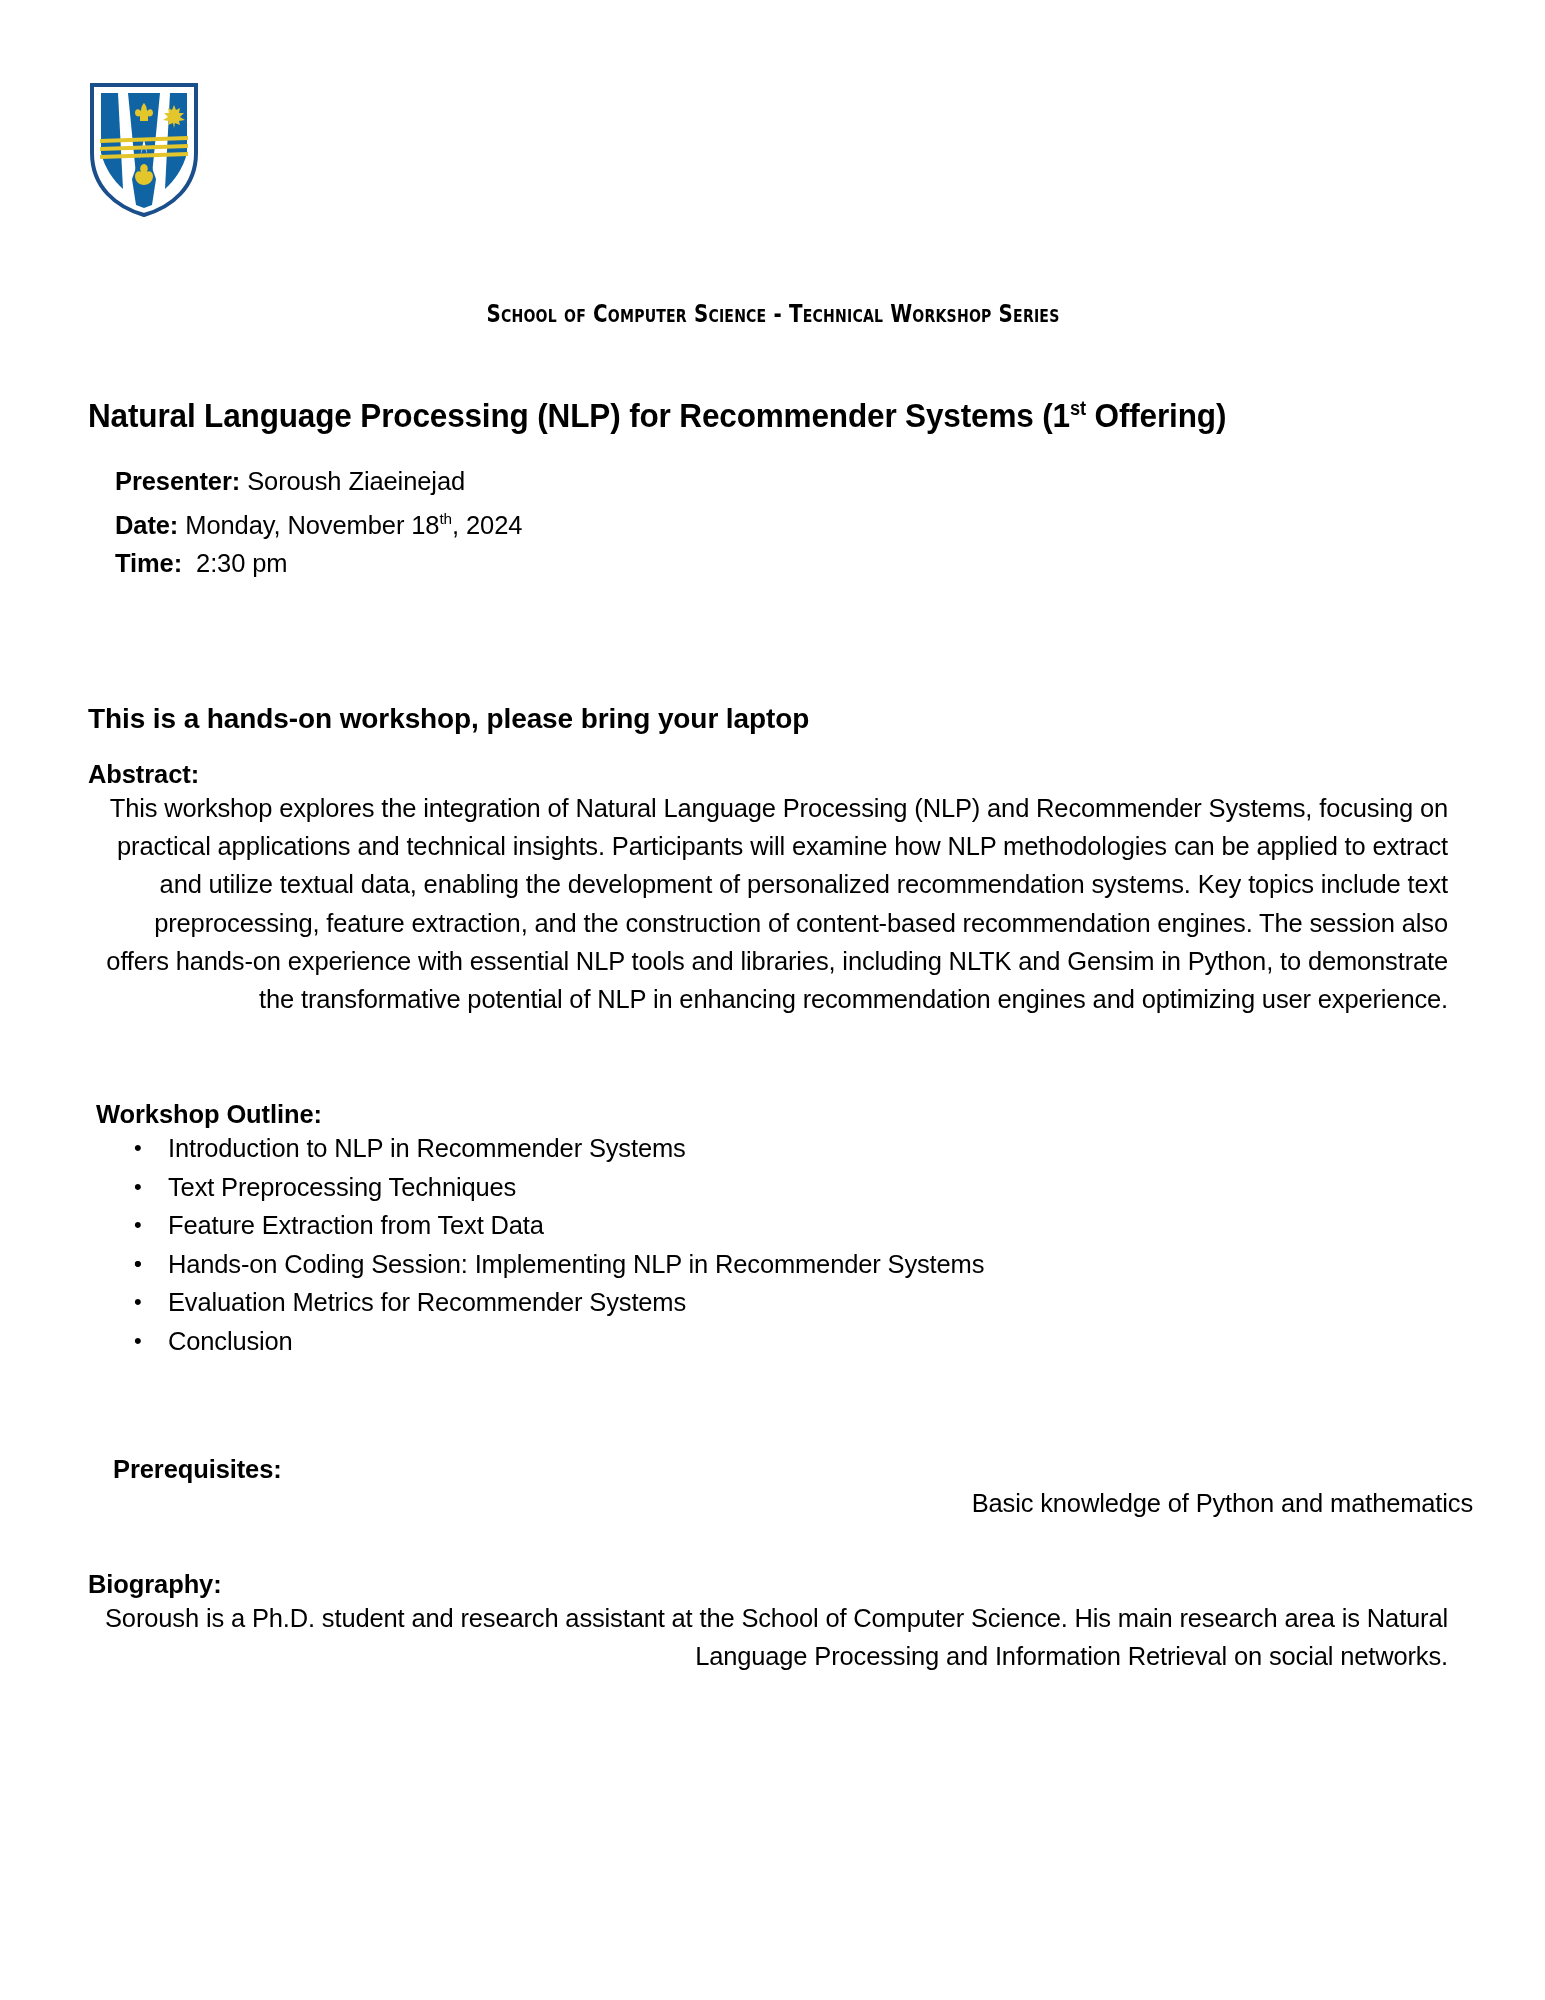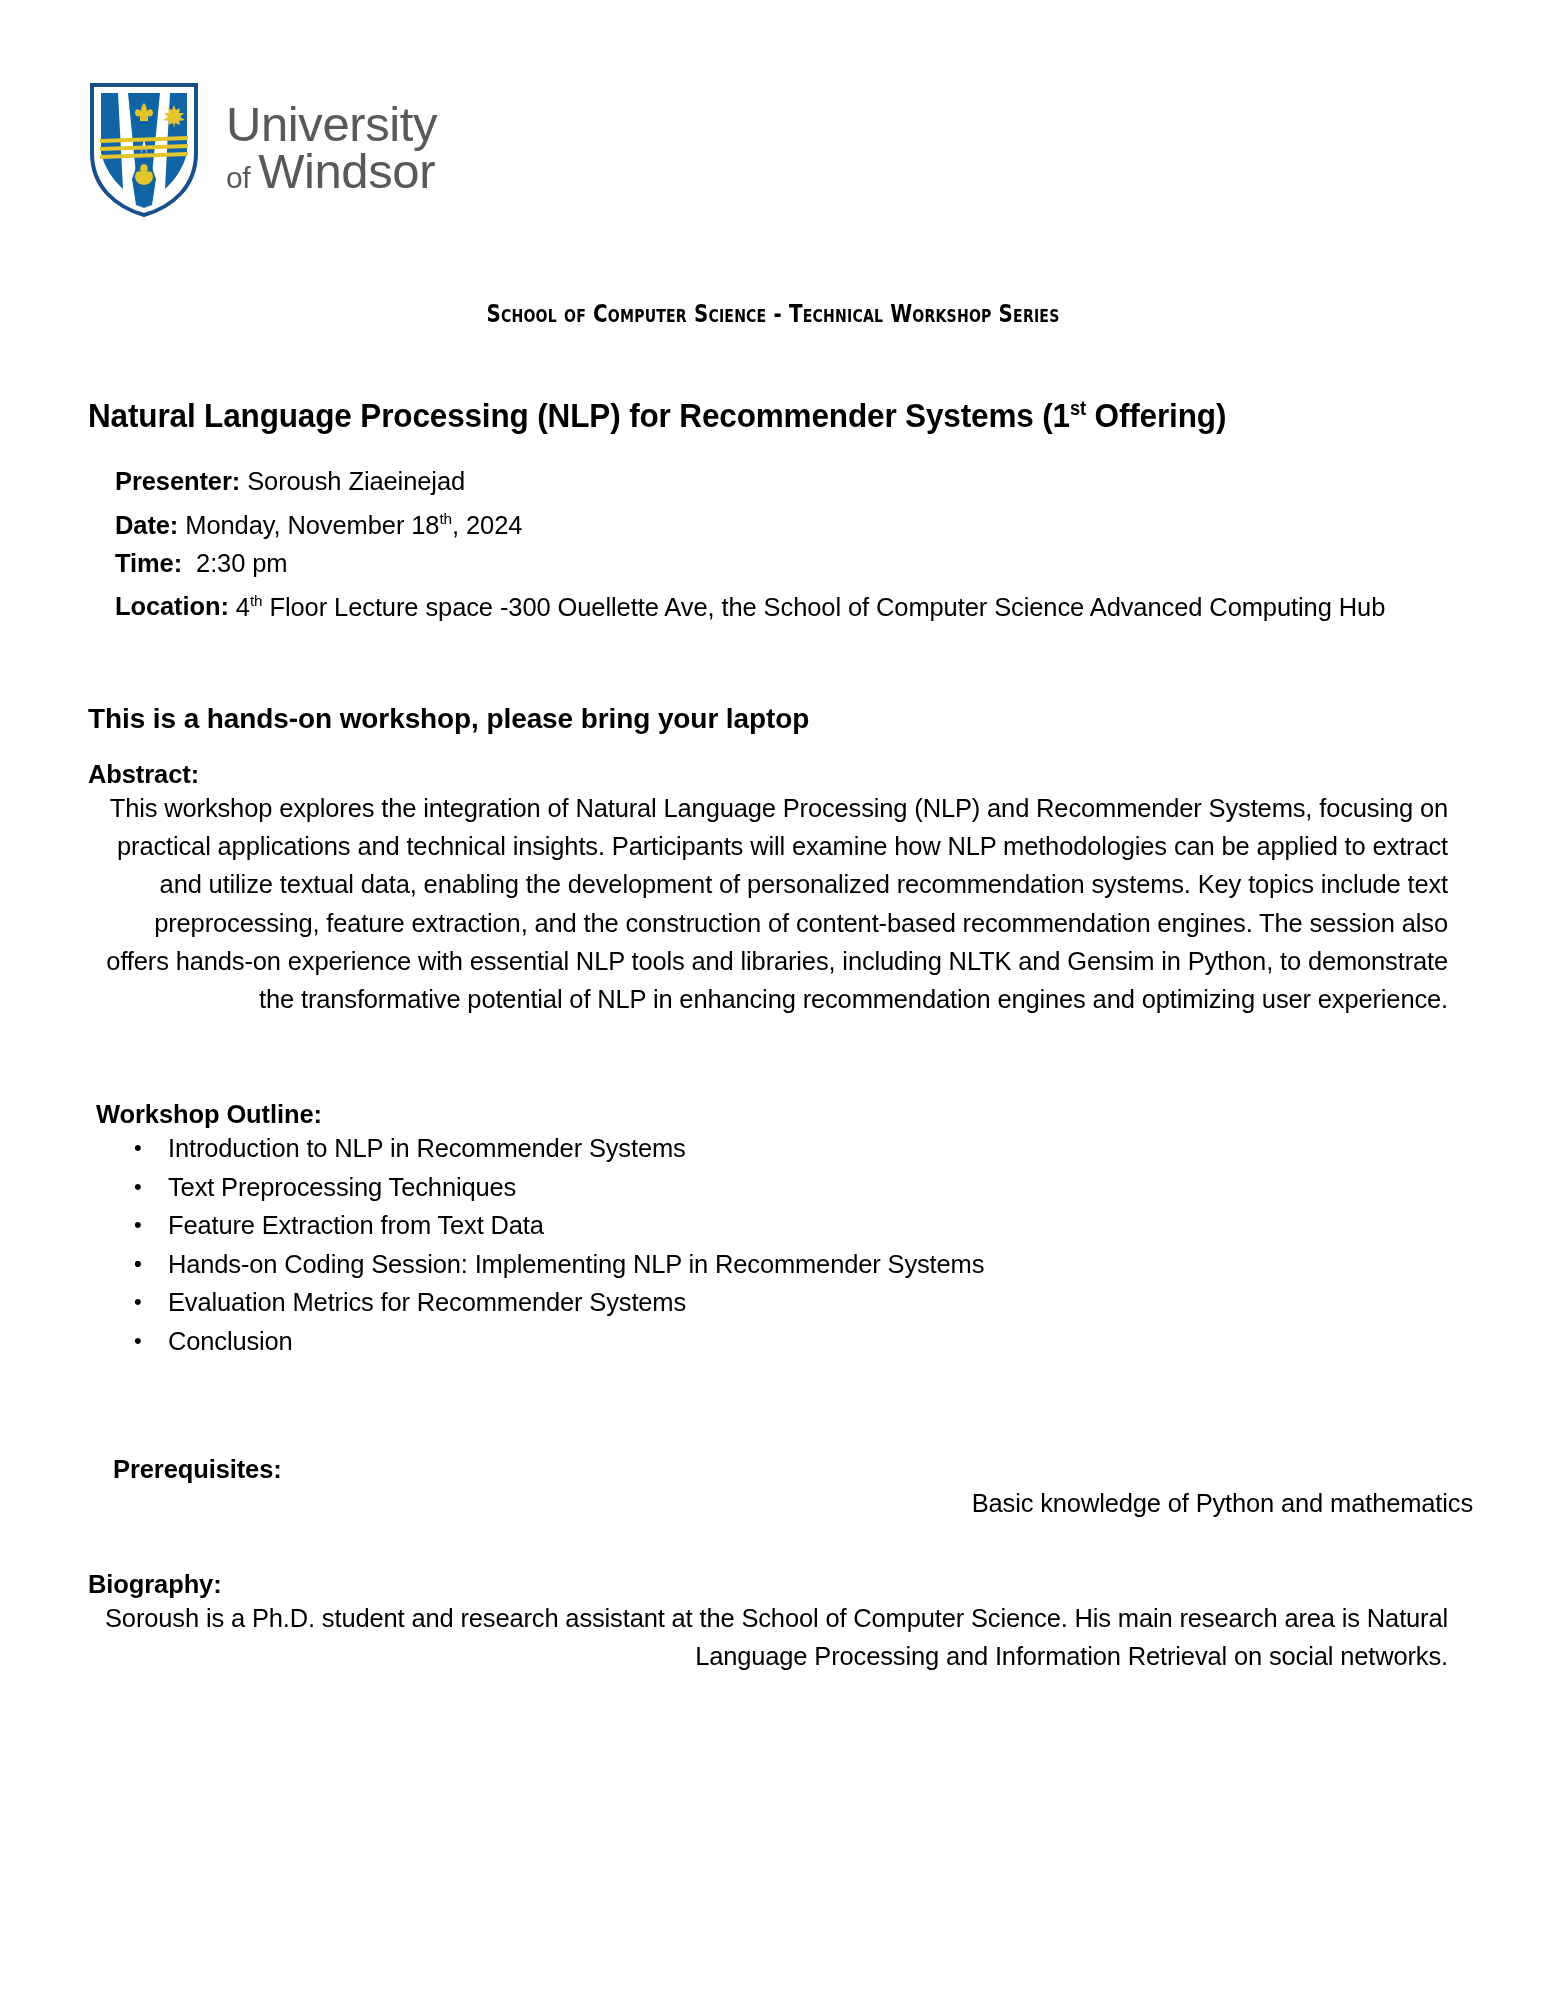--- a/index.html
+++ b/index.html
@@ -177,35 +177,30 @@
 
         <path d="M86 26 l2 5 l4 -2 l-1 5 l5 0 l-4 4 l5 3 l-6 1 l1 4 l-5 -2 l-1 5 l-1 -5 l-5 2 l1 -4 l-6 -1 l5 -3 l-4 -4 l5 0 l-1 -5 l4 2 z" fill="#e3c52c"></path>
 
         <path d="M56 106 c-5 0 -9 -4 -9 -9 c0 -4 4 -6 6 -4 c-2 -4 0 -8 3 -8 c3 0 5 4 3 8 c2 -2 6 0 6 4 c0 5 -4 9 -9 9 z" fill="#e3c52c"></path>
 
         <path d="M12 60 L100 57 L100 61 L12 64 Z" fill="#e3c52c"></path>
         <path d="M12 68 L100 65 L100 69 L12 72 Z" fill="#e3c52c"></path>
         <path d="M12 76 L100 73 L100 77 L12 80 Z" fill="#e3c52c"></path>
         <path d="M38 56 L40 112 L36 112 L34 56 Z" fill="#ffffff" opacity="0"></path>
       </svg>
-      <div class="logo-wordmark">
-        <span class="logo-line1">University</span>
-        <span class="logo-line2"><span class="logo-of">of </span><span>Windsor</span></span>
-      </div>
     </div>
 
     <div class="series-line">School of Computer Science - Technical Workshop Series</div>
 
     <h1 class="doc-title"><span>Natural Language Processing (NLP) for Recommender Systems (1</span><sup>st</sup><span> Offering)</span></h1>
 
     <div class="meta">
       <span class="meta-row"><b>Presenter:</b> <span>Soroush Ziaeinejad</span></span>
       <span class="meta-row"><b>Date:</b> <span>Monday, November 18</span><sup>th</sup><span>, 2024</span></span>
       <span class="meta-row"><b>Time:</b> &nbsp;<span>2:30 pm</span></span>
-      <span class="meta-row"><b>Location:</b> <span>4</span><sup>th</sup><span> Floor Lecture space -300 Ouellette Ave, the School of Computer Science Advanced Computing Hub</span></span>
     </div>
 
     <h2 class="handson">This is a hands-on workshop, please bring your laptop</h2>
 
     <div class="abstract-block">
       <div class="sec-head">Abstract:</div>
       <div class="para">This workshop explores the integration of Natural Language Processing (NLP) and Recommender Systems, focusing on practical applications and technical insights. Participants will examine how NLP methodologies can be applied to extract and utilize textual data, enabling the development of personalized recommendation systems. Key topics include text preprocessing, feature extraction, and the construction of content-based recommendation engines. The session also offers hands-on experience with essential NLP tools and libraries, including NLTK and Gensim in Python, to demonstrate the transformative potential of NLP in enhancing recommendation engines and optimizing user experience.</div>
     </div>
 
     <div class="outline-block">

